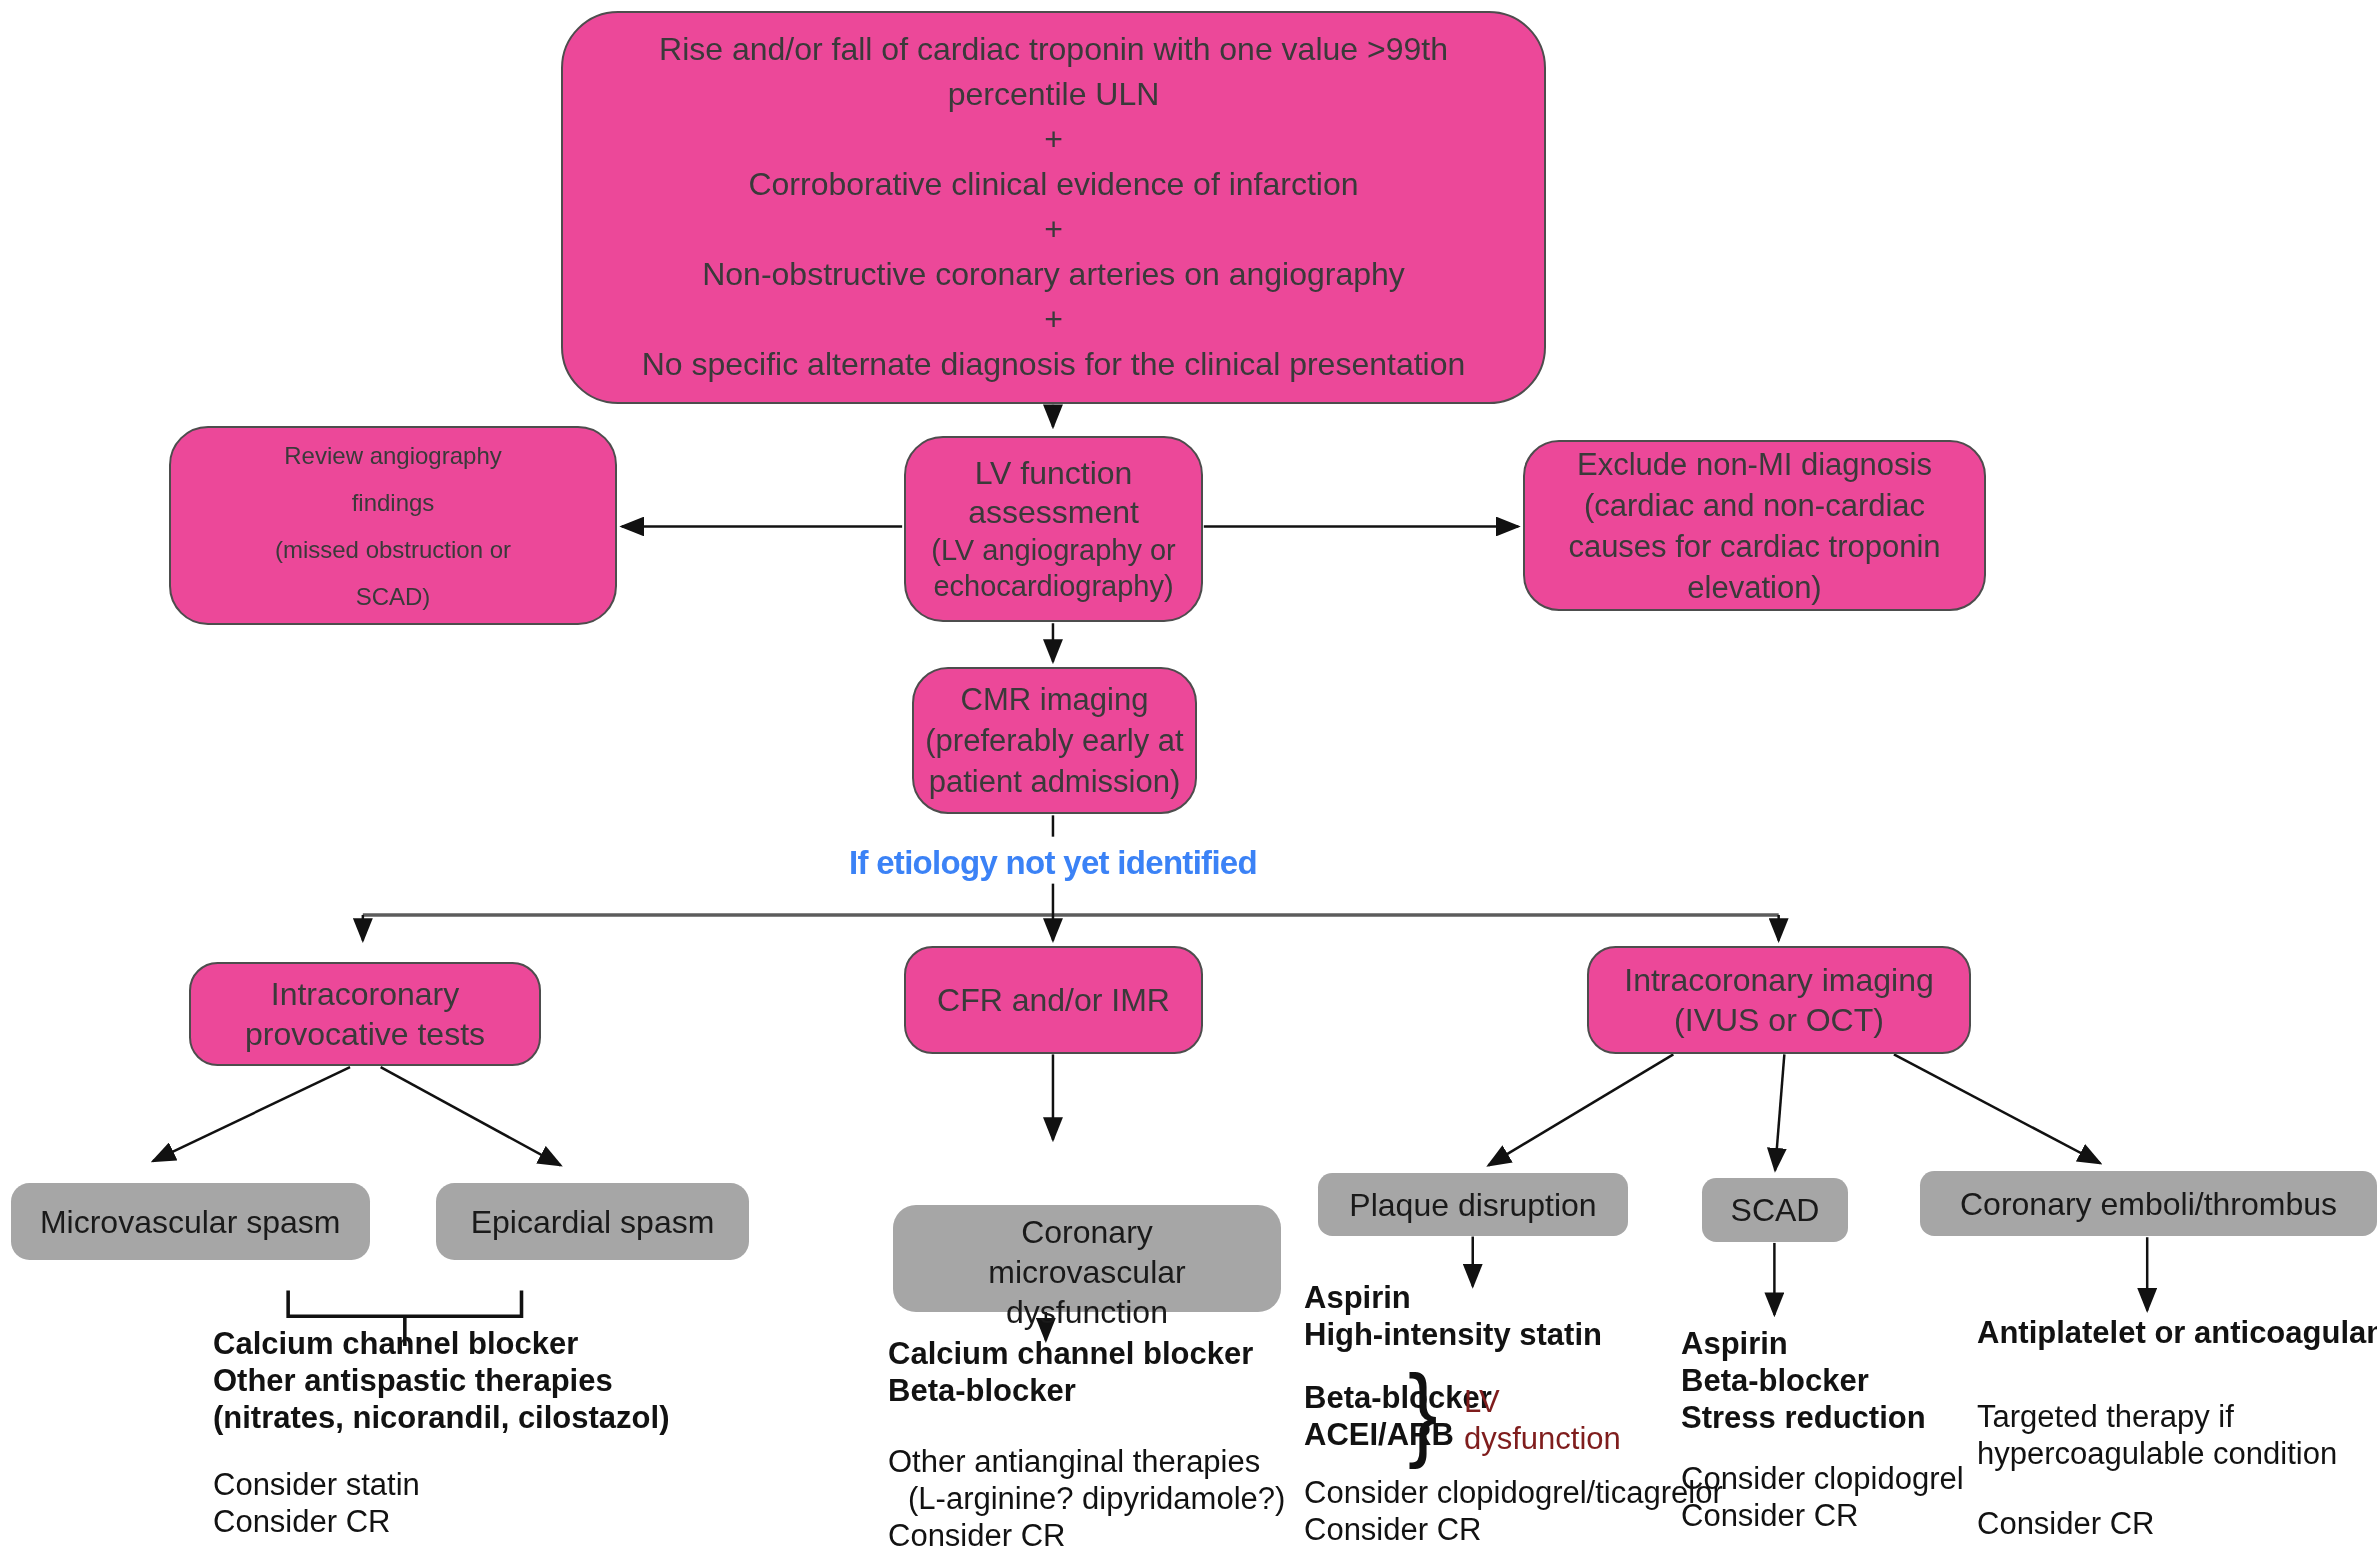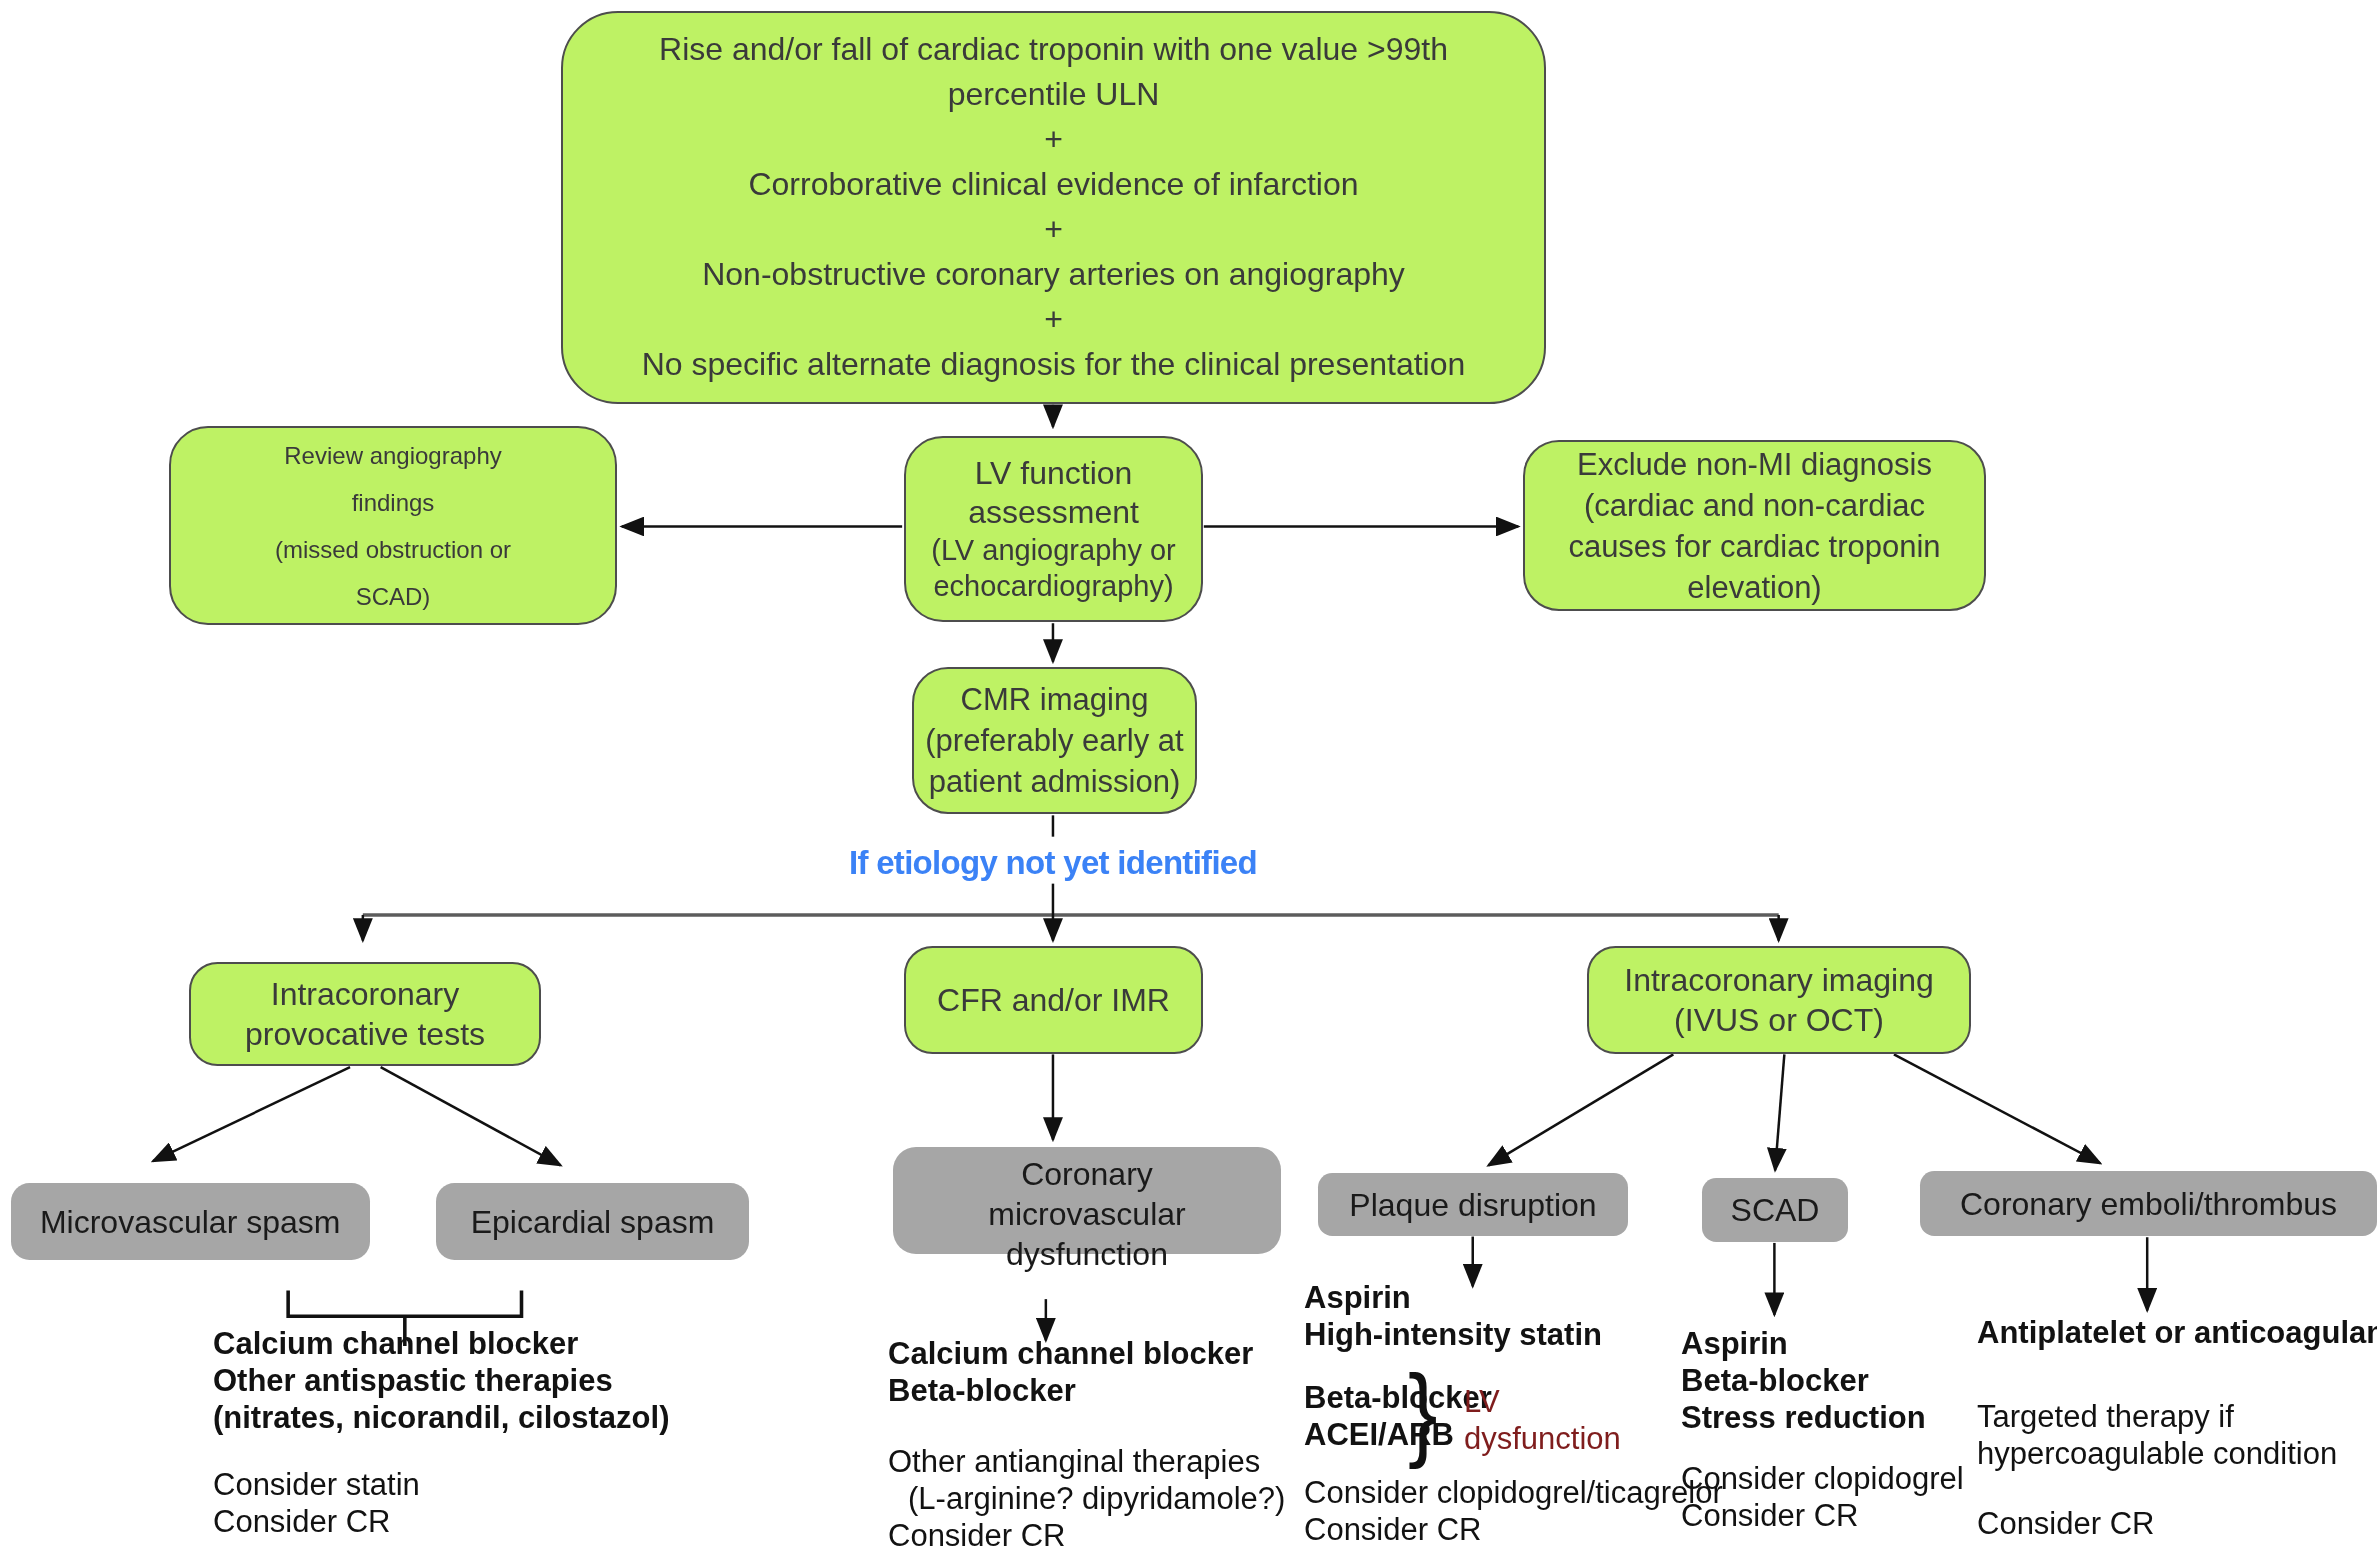--- a/index.html
+++ b/index.html
@@ -3,21 +3,21 @@
 <meta charset="utf-8">
 <title>Flowchart</title>
 <style>
   html,body{margin:0;padding:0;background:#ffffff;}
   body{width:2377px;height:1551px;position:relative;overflow:hidden;
        font-family:"Liberation Sans",sans-serif;-webkit-font-smoothing:antialiased;}
   .stage{position:absolute;inset:0;}
   svg.wires{position:absolute;left:0;top:0;width:2377px;height:1551px;pointer-events:none;}
   .box{position:absolute;box-sizing:border-box;display:flex;flex-direction:column;
        justify-content:center;align-items:center;text-align:center;}
-  .light{background:#bef264;border:2.1px solid #4d4d4d;color:#3a3a3a;}
+  .light{background:#ec4899;border:2.1px solid #4d4d4d;color:#3a3a3a;}
   .dark{background:#a6a6a6;border:none;color:#1a1a1a;}
   .bl{white-space:nowrap;}
   .criteria .bl{font-size:32px;line-height:45px;}
   .review .bl{font-size:24px;line-height:47px;}
   .lvmain{font-size:32px;line-height:39px;}
   .lvsub{font-size:29px;line-height:36px;}
   .exclude .bl{font-size:31px;line-height:41px;}
   .cmr .bl{font-size:31px;line-height:41px;}
   .node .bl{font-size:32px;line-height:40px;}
   .cmdbox{overflow:visible;justify-content:flex-start;padding-top:7.1px;}
@@ -122,21 +122,21 @@
   </div>
 
   <div class="box dark node" style="left:10.7px;top:1183px;width:359px;height:77px;border-radius:18.5px;">
     <div class="bl">Microvascular spasm</div>
   </div>
 
   <div class="box dark node" style="left:436px;top:1183px;width:313px;height:77px;border-radius:18.5px;">
     <div class="bl">Epicardial spasm</div>
   </div>
 
-  <div class="box dark node cmdbox" style="left:893px;top:1147px;width:388px;height:107px;border-radius:23px;">
+  <div class="box dark node cmdbox" style="left:893px;top:1205px;width:388px;height:107px;border-radius:23px;">
     <div class="bl">Coronary</div>
     <div class="bl">microvascular</div>
     <div class="bl">dysfunction</div>
   </div>
 
   <div class="box dark node" style="left:1318px;top:1173px;width:310px;height:63px;border-radius:14.2px;">
     <div class="bl">Plaque disruption</div>
   </div>
 
   <div class="box dark node" style="left:1702px;top:1178px;width:146px;height:64px;border-radius:14.2px;">

